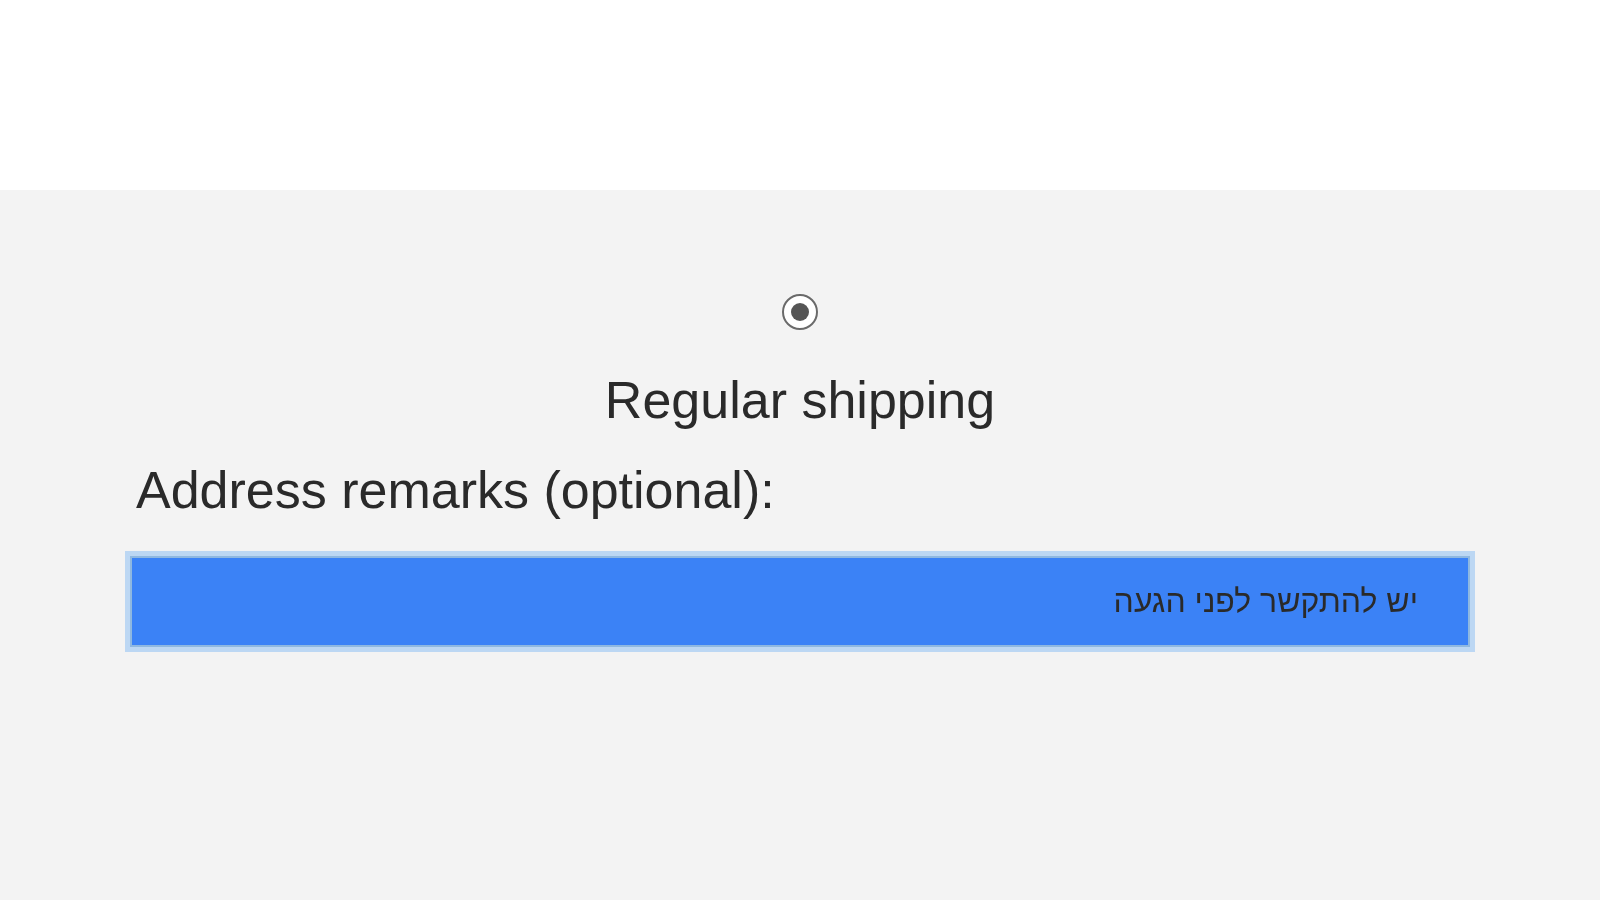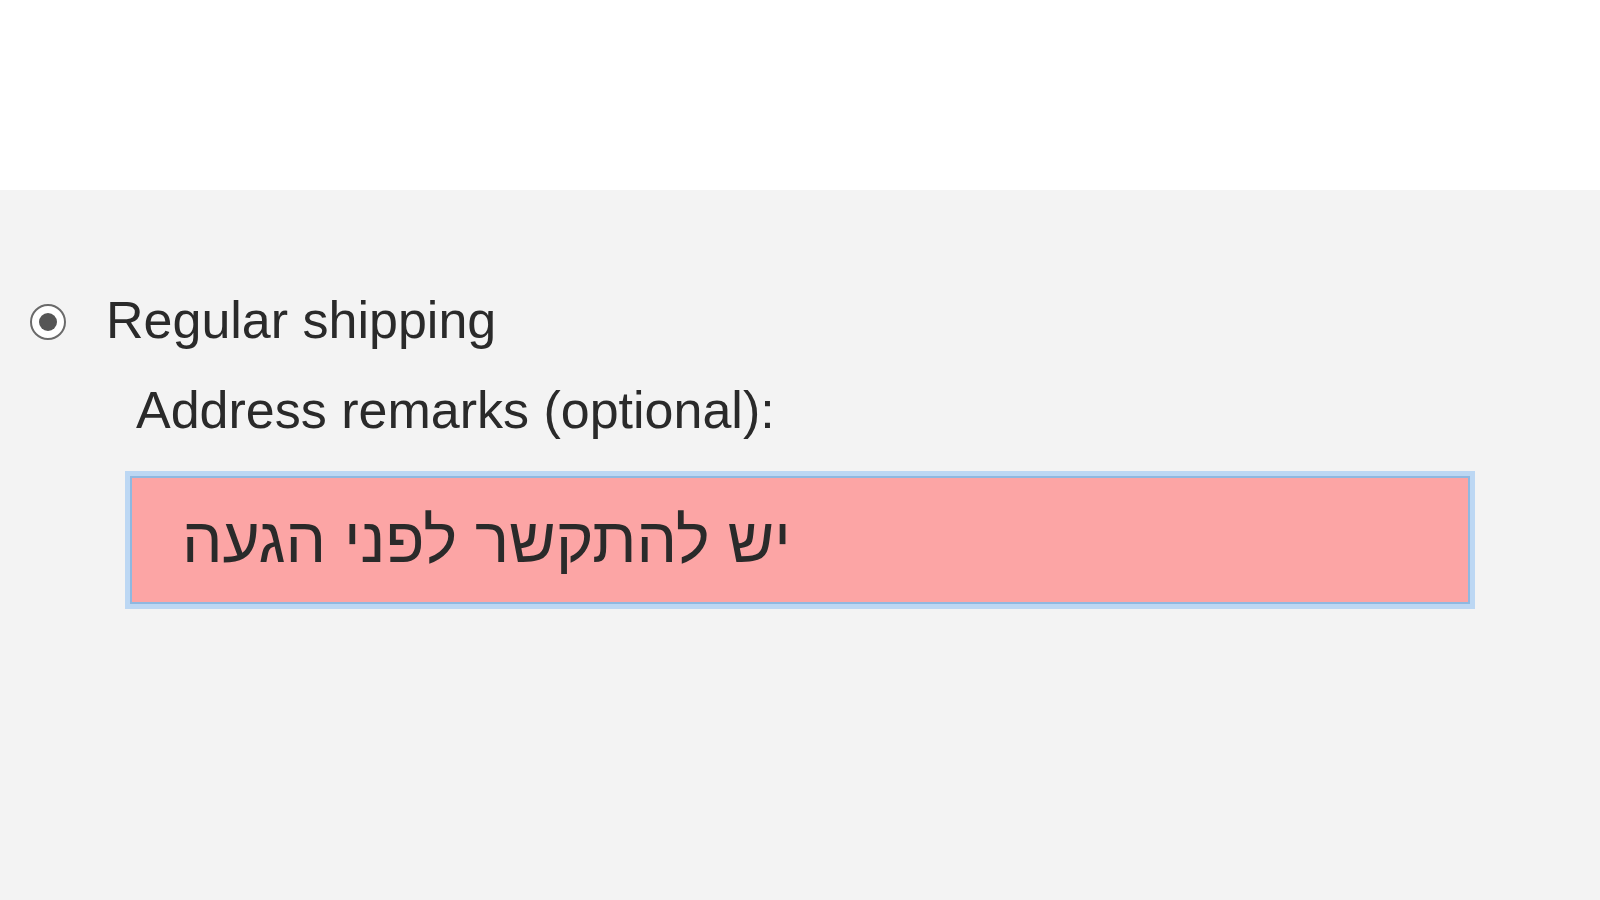--- a/index.html
+++ b/index.html
@@ -21,20 +21,21 @@
       right: 0;
       bottom: 0;
       background: #f3f3f3;
       padding: 100px 30px 0 30px;
     }
     .radio-row {
       display: flex;
       align-items: center;
       gap: 40px;
       margin-bottom: 30px;
+      flex-direction: column;
     }
     .radio {
       width: 36px;
       height: 36px;
       border-radius: 50%;
       border: 2px solid #6a6a6a;
       background: #ffffff;
       display: flex;
       align-items: center;
       justify-content: center;
@@ -59,30 +60,30 @@
       margin-left: 106px;
       margin-bottom: 36px;
     }
     .input-wrap {
       margin-left: 100px;
       margin-right: 100px;
     }
     .text-input {
       width: 100%;
       font-family: "Segoe UI", Tahoma, Arial, sans-serif;
-      font-size: 64px;
+      font-size: 32px;
       color: #2a2a2a;
       padding: 25px 50px 25px 50px;
       border: 2px solid #acacac;
-      background: #fca5a5;
+      background: #3b82f6;
       outline: none;
       box-shadow: 0 0 0 5px #bcd7f3;
       border-color: #8fb8e0;
       direction: ltr;
-      text-align: left;
+      text-align: right;
     }
   </style>
 </head>
 <body>
 
 <div class="panel">
 
   <div class="radio-row">
     <div class="radio">
       <div class="radio-dot"></div>

